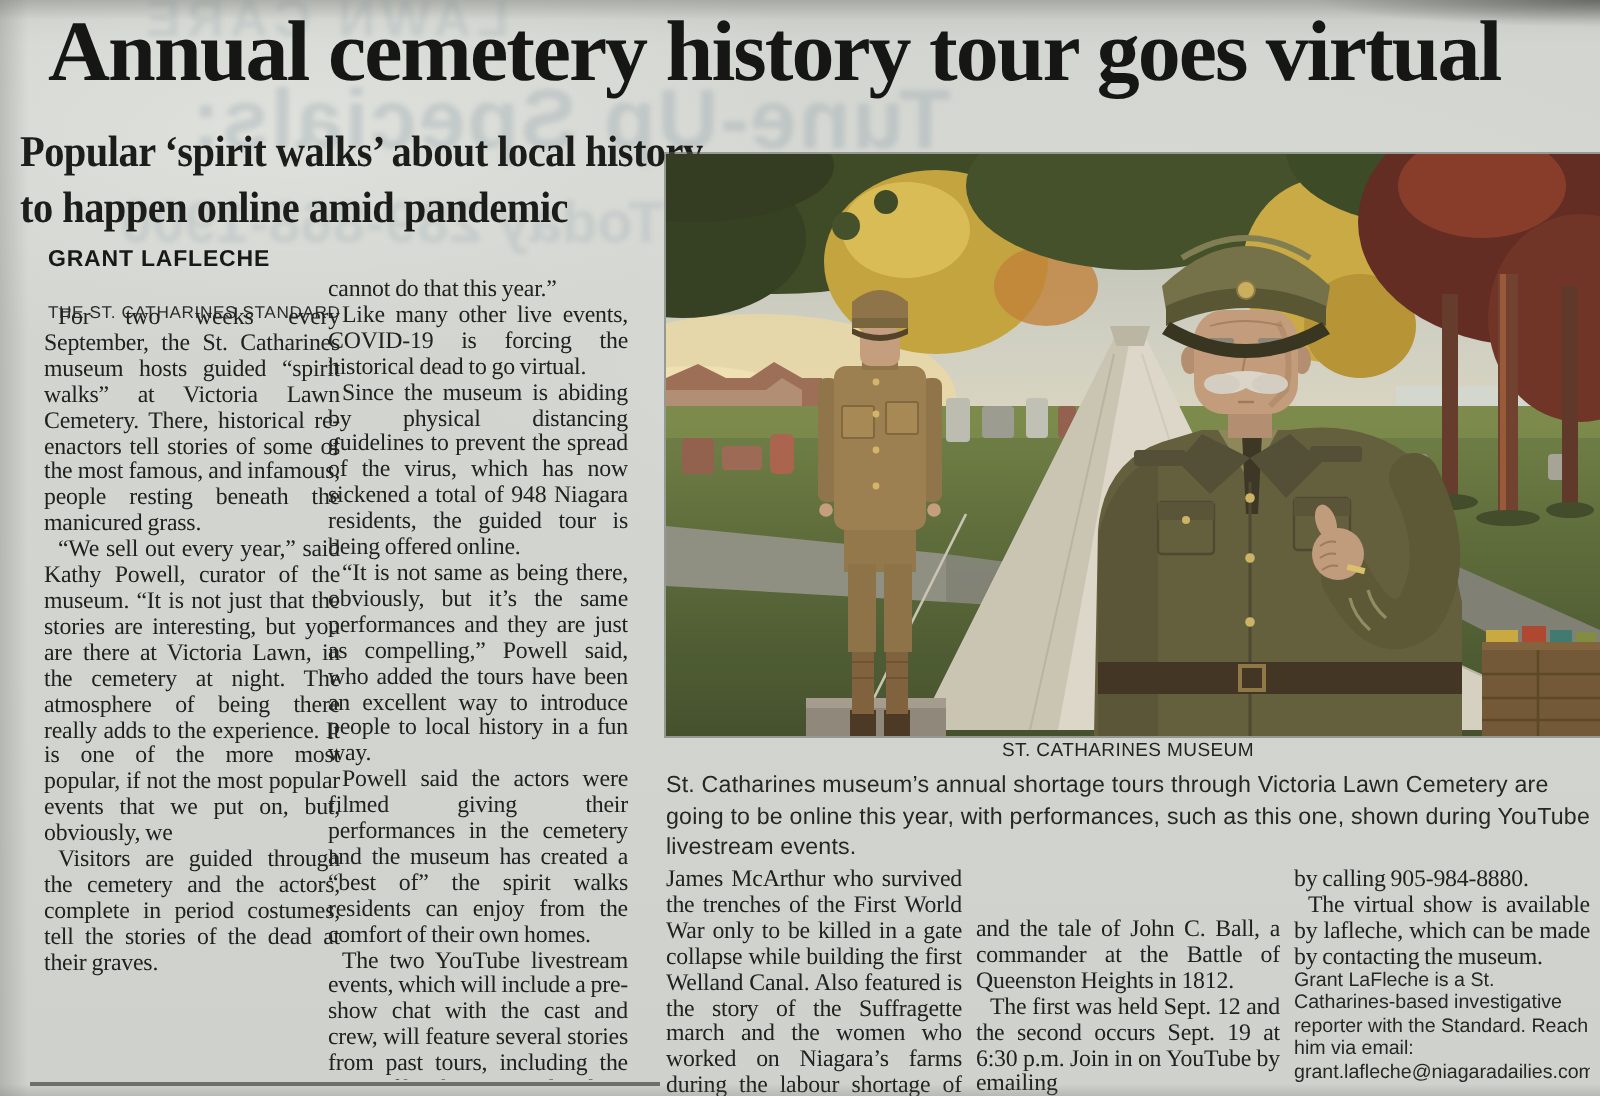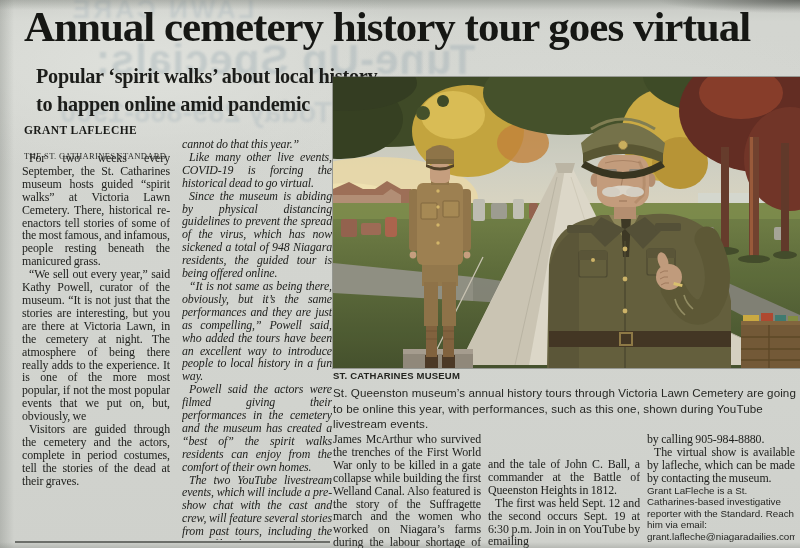--- a/index.html
+++ b/index.html
@@ -27,47 +27,47 @@
   .ghost{position:absolute;transform:scaleX(-1);color:rgba(146,165,173,.33);
     font-family:"Liberation Sans",sans-serif;font-weight:bold;white-space:nowrap;
     filter:blur(1.3px);pointer-events:none;}
   .ghost1{left:70px;top:-6px;font-size:26px;letter-spacing:3px;color:rgba(150,170,178,.28);}
   .ghost2{left:95px;top:36px;font-size:42px;letter-spacing:1px;}
   .ghost3{left:60px;top:96px;font-size:29px;color:rgba(148,168,176,.26);}
 
   .headline{position:absolute;left:24px;top:2px;width:770px;margin:0;
     font-size:43px;font-weight:700;letter-spacing:-1px;color:#161714;
     font-family:"Liberation Serif",serif;white-space:nowrap;}
-  .subhead{position:absolute;left:36px;top:62px;margin:0;width:330px;
+  .subhead{position:absolute;left:10px;top:62px;margin:0;width:330px;
     font-size:22px;font-weight:700;color:#1c1d1a;line-height:1.26;letter-spacing:-.3px;}
   .subhead .shl{display:inline-block;transform:scaleX(.92);transform-origin:left;white-space:nowrap;}
 
-  .byline-block{position:absolute;left:24px;top:124px;font-family:Liberation Serif, serif;}
+  .byline-block{position:absolute;left:24px;top:124px;font-family:Liberation Sans, sans-serif;}
   .byline{font-size:11.5px;font-weight:bold;letter-spacing:.4px;color:#181916;}
   .byline-org{font-size:8.6px;letter-spacing:.3px;color:#2c2d2a;margin-top:15px;}
 
   .bodycol{position:absolute;overflow:hidden;text-align:justify;
     font-size:11.9px;line-height:12.9px;letter-spacing:-.1px;word-spacing:-.4px;color:#21221f;}
   .bodycol p{margin:0;text-indent:7px;}
   .bodycol p.cont{text-indent:0;}
   #col1{left:22px;top:152px;width:148px;height:388px;}
-  #col2{left:182px;top:138px;width:150px;height:402px;font-style:italic;}
+  #col2{left:164px;top:138px;width:150px;height:402px;}
   #col3{left:333px;top:433px;width:148px;height:115px;}
   #col4{left:488px;top:458px;width:152px;height:115px;}
   #col5{left:647px;top:433px;width:148px;height:115px;}
   .bio{font-family:"Liberation Sans",sans-serif;font-size:9.8px;line-height:11.6px;
     letter-spacing:0;word-spacing:0;text-align:left;color:#262724;margin-top:2px;}
 
   .rule{position:absolute;left:15px;top:541px;width:315px;height:2px;background:#4c4d49;opacity:.75;}
 
   .photo{position:absolute;left:333px;top:77px;width:467px;height:291px;
     outline:1px solid rgba(90,92,86,.5);background:#b9bdb6;}
   .photo svg{display:block;width:100%;height:100%;}
-  .credit{position:absolute;left:333px;top:370px;width:462px;text-align:left;
-    font-family:"Liberation Sans",sans-serif;font-weight:bold;font-size:9.5px;
+  .credit{position:absolute;left:333px;top:370px;width:462px;text-align:center;
+    font-family:"Liberation Sans",sans-serif;font-weight:normal;font-size:9.5px;
     letter-spacing:.2px;color:#23241f;}
   .caption{position:absolute;left:333px;top:385px;width:463px;
     font-family:"Liberation Sans",sans-serif;font-size:11.6px;line-height:15.6px;
     color:#262723;letter-spacing:.1px;}
 </style>
 </head>
 <body>
 
 <div class="page">
 
@@ -270,21 +270,21 @@
       </g>
 
       <ellipse cx="14" cy="6" rx="70" ry="28" fill="#2a351a"></ellipse>
       <circle cx="90" cy="36" r="7" fill="#3c4a24"></circle>
       <circle cx="110" cy="24" r="6" fill="#36421f"></circle>
       <rect x="0" y="0" width="467" height="291" fill="#d8cfae" opacity=".06"></rect>
     </svg>
   </figure>
 
   <div class="credit">ST. CATHARINES MUSEUM</div>
-  <div class="caption">St. Queenston museum’s annual history tours through Victoria Lawn Cemetery are going to be online this year, with performances, such as this one, shown during YouTube livestream events.</div>
+  <div class="caption">St. Catharines museum’s annual shortage tours through Victoria Lawn Cemetery are going to be online this year, with performances, such as this one, shown during YouTube livestream events.</div>
 
   <div class="bodycol" id="col3">
     <p class="cont">James McArthur who survived the trenches of the First World War only to be killed in a gate collapse while building the first Welland Canal. Also featured is the story of the Suffragette march and the women who worked on Niagara’s farms during the labour shortage of 1914</p>
   </div>
 
   <div class="bodycol" id="col4">
     <p class="cont">and the tale of John C. Ball, a commander at the Battle of Queenston Heights in 1812.</p>
     <p>The first was held Sept. 12 and the second occurs Sept. 19 at 6:30 p.m. Join in on YouTube by emailing museum@stcatharines.ca with the subject line Virtual Guided Spirit Walks, or</p>
   </div>
 

